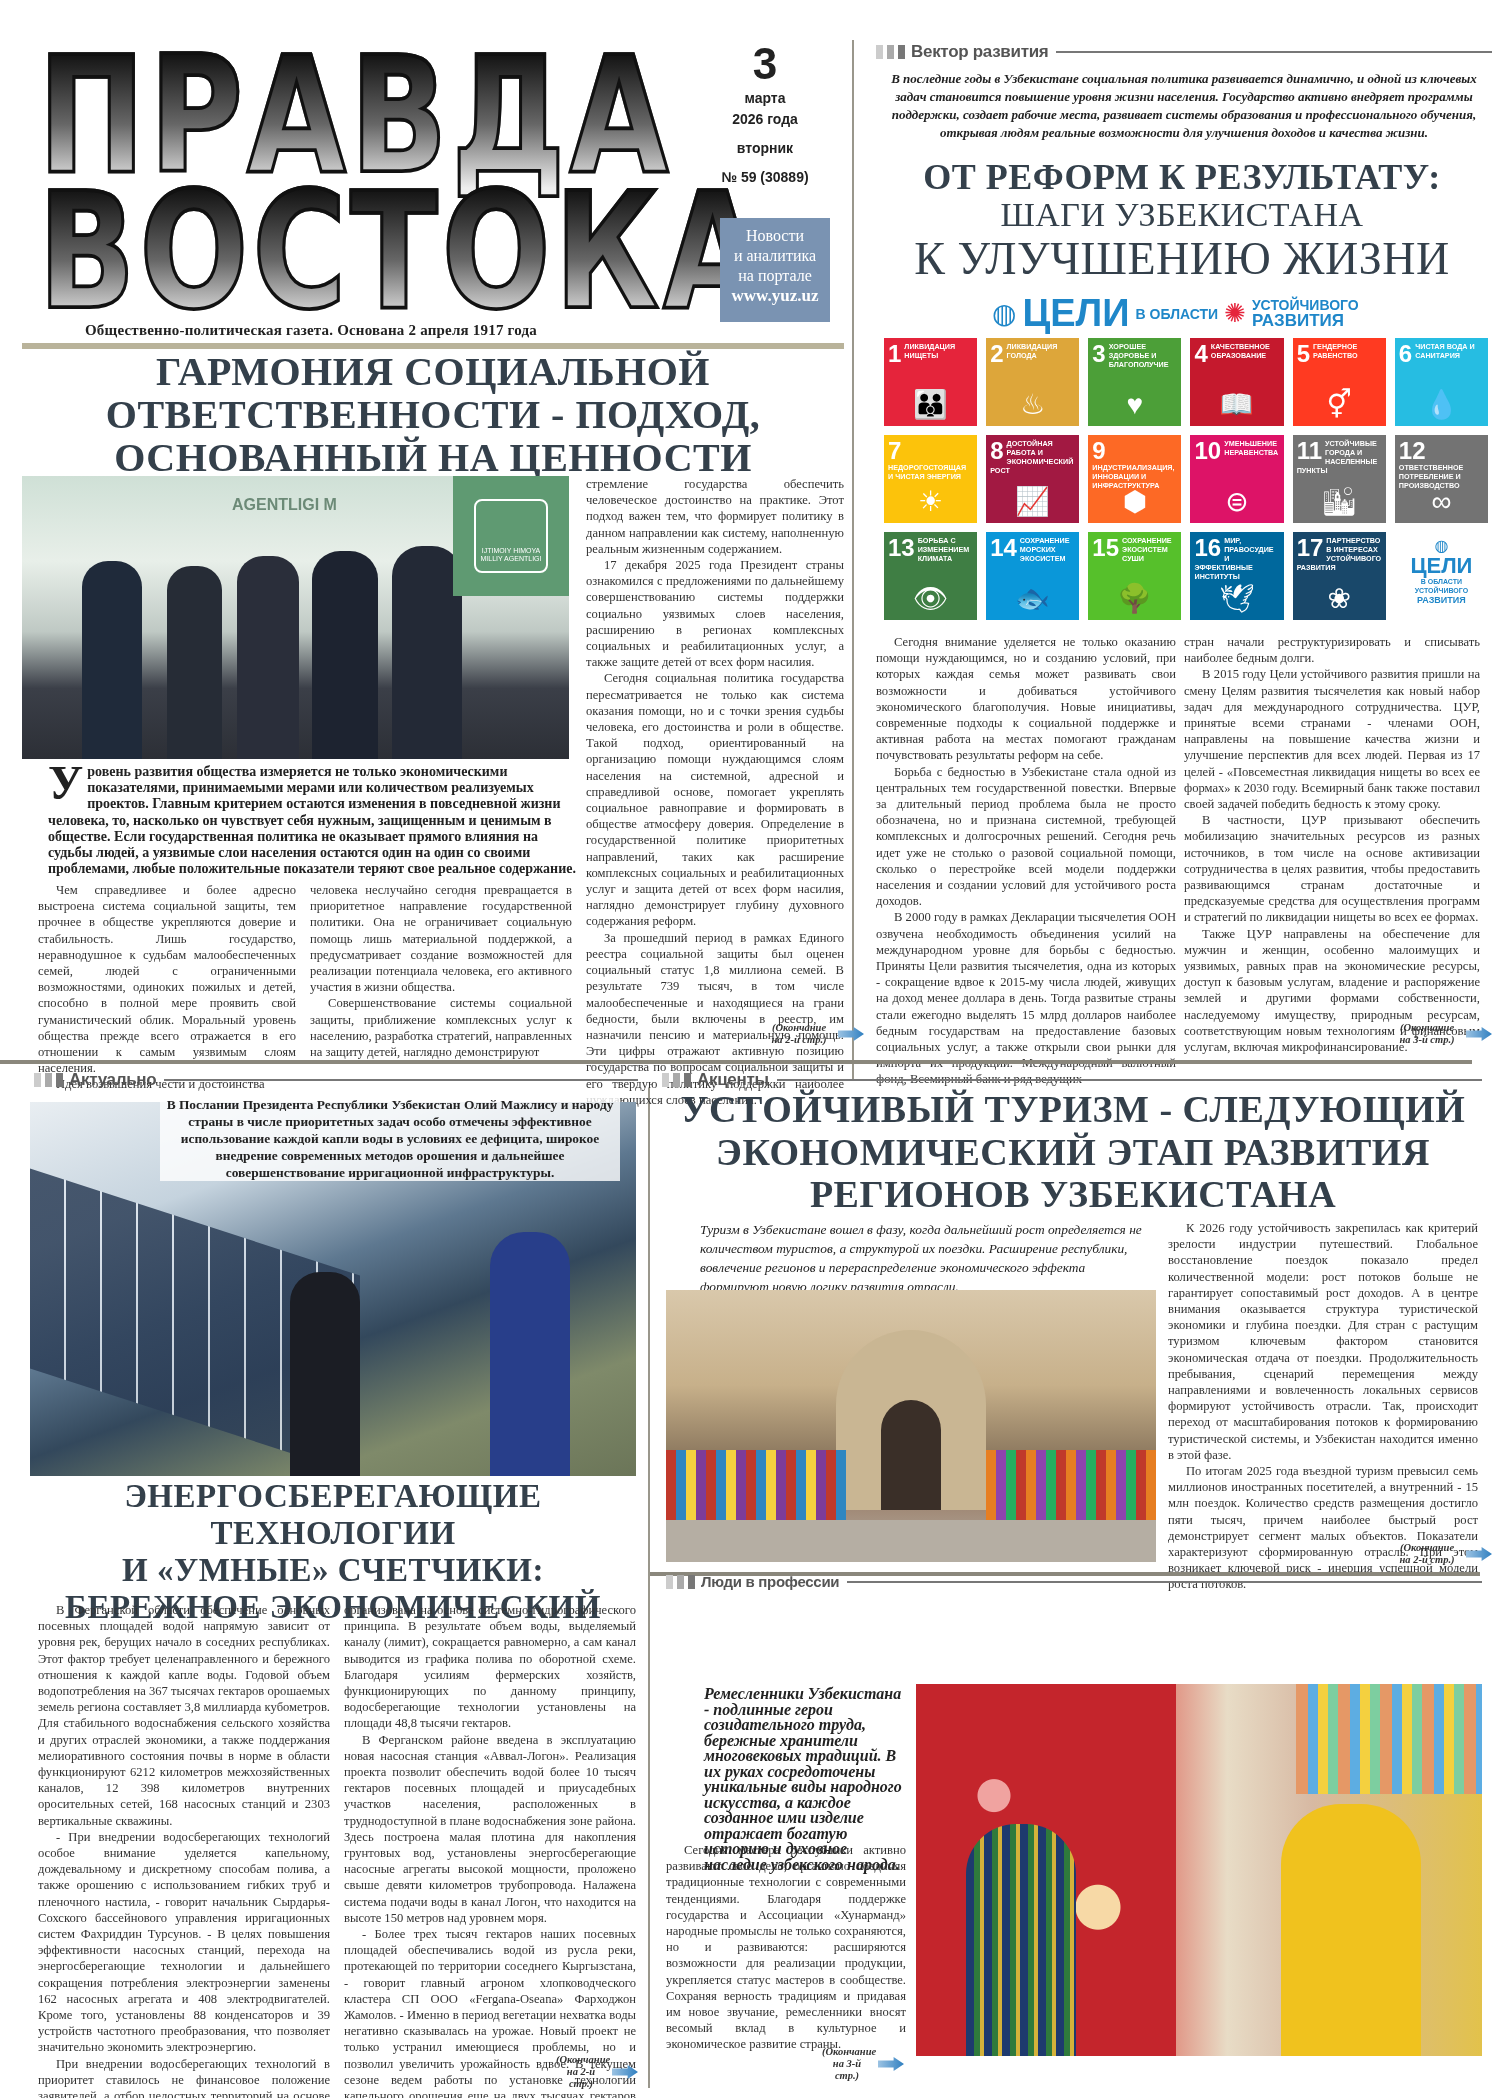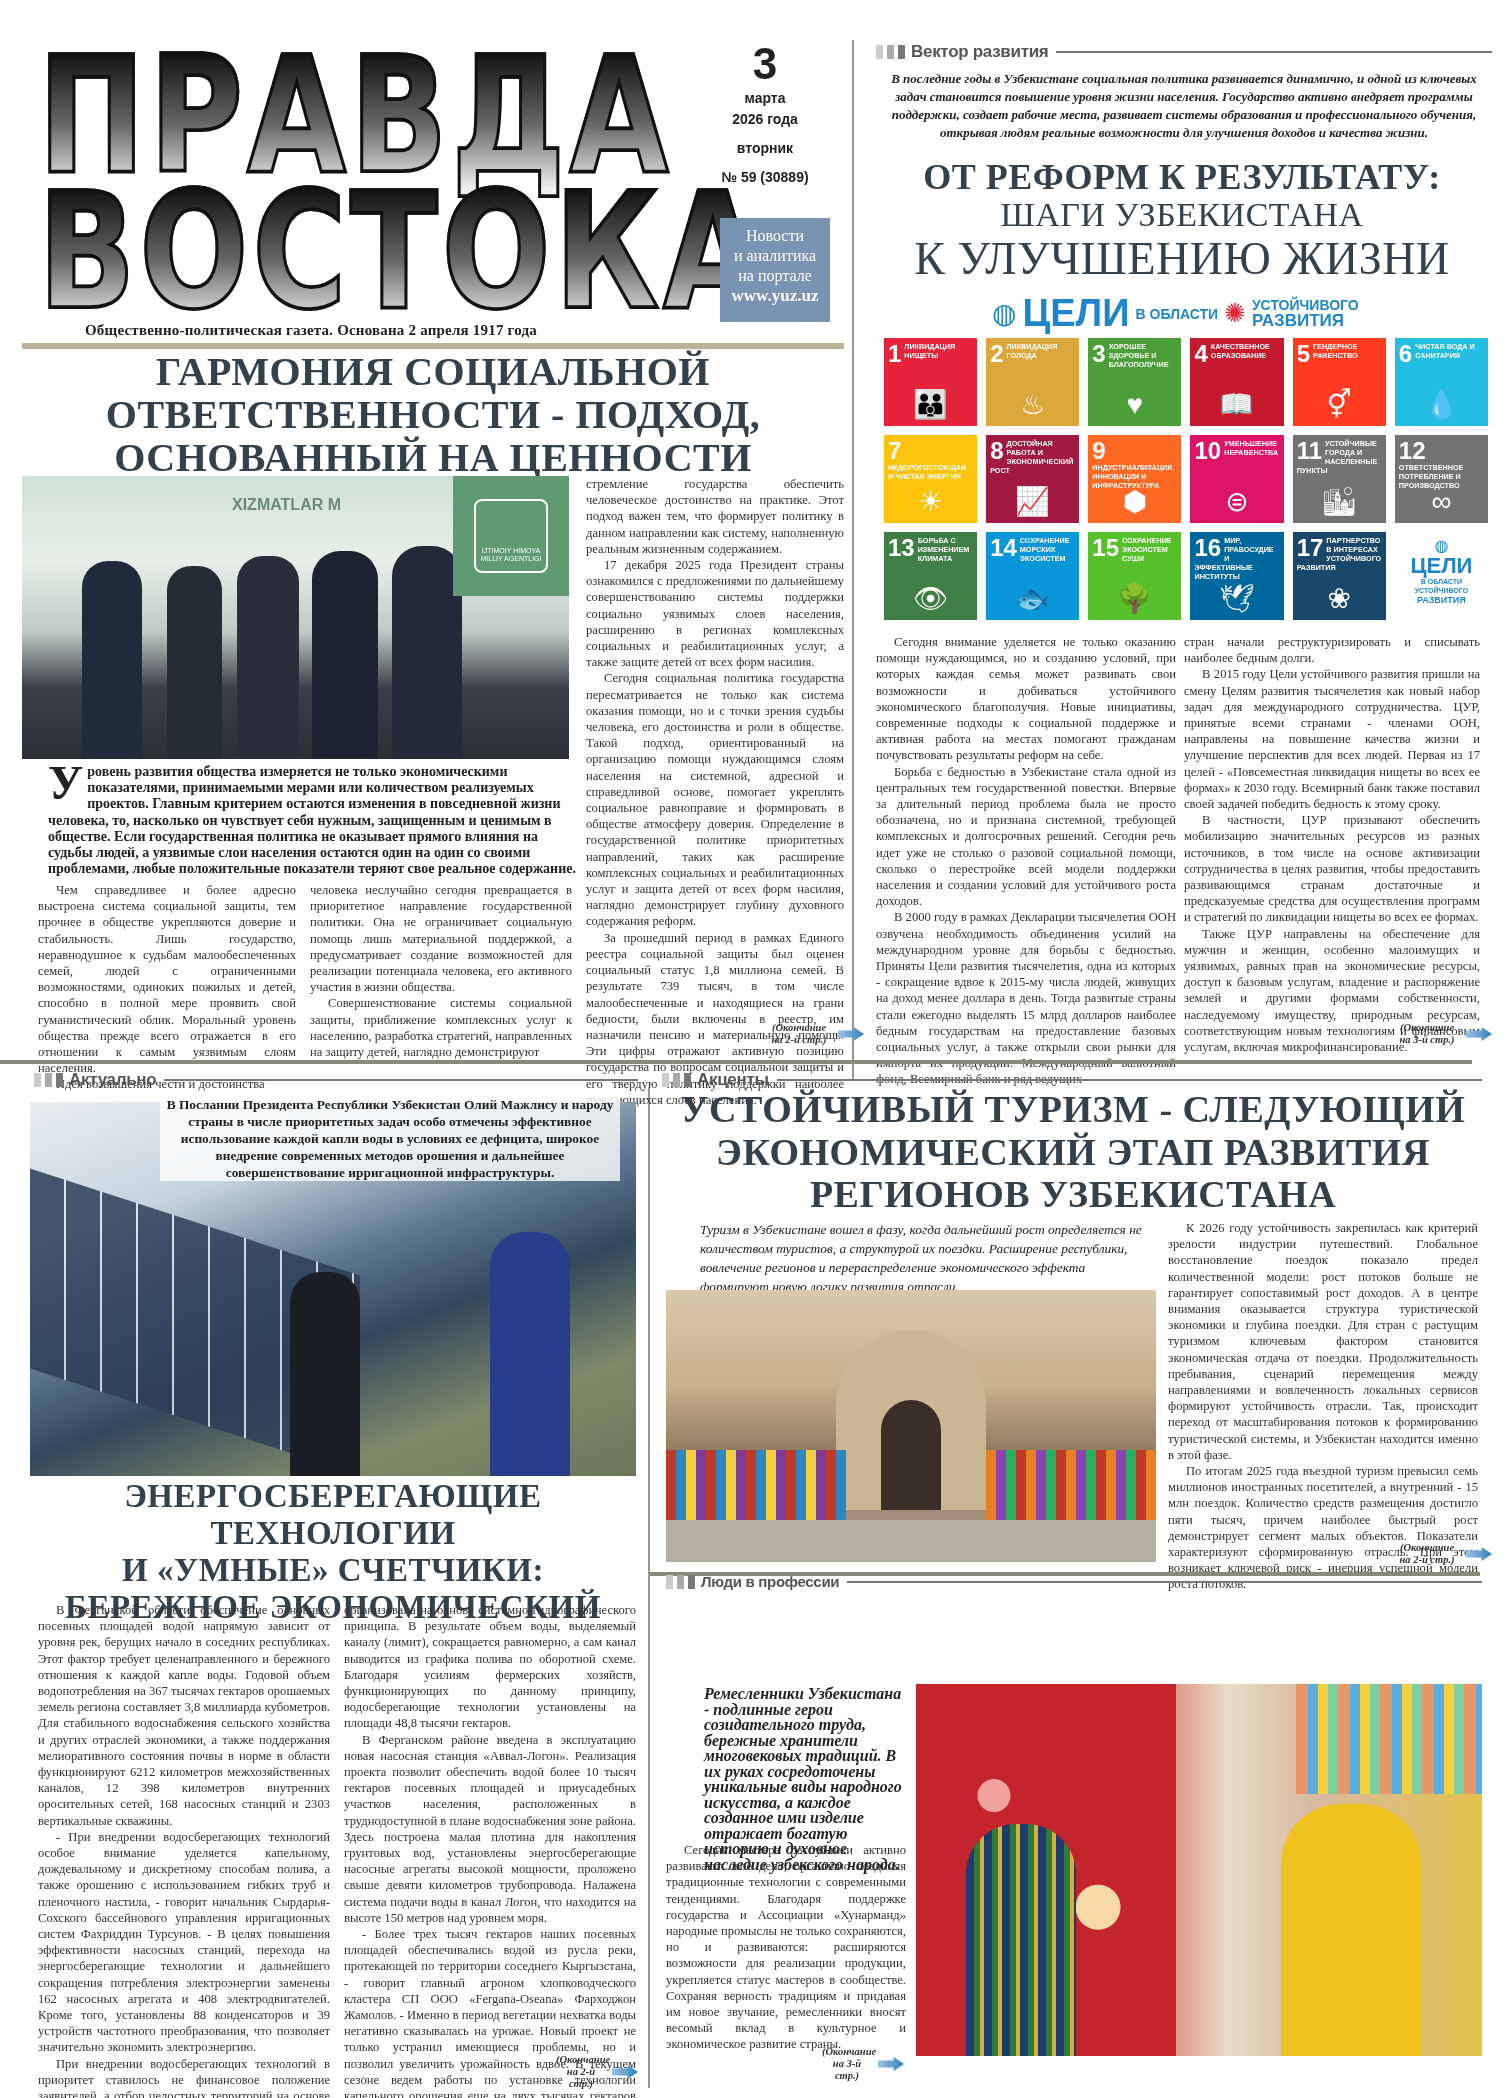--- a/index.html
+++ b/index.html
@@ -64,21 +64,21 @@
 <div class="vrule" style="left:852px;top:40px;height:1040px"></div>
 <div class="vrule" style="left:648px;top:1088px;height:1000px"></div>
 
 <div class="headline" style="left:22px;top:350px;width:822px;font-size:40px">
   <div>ГАРМОНИЯ СОЦИАЛЬНОЙ</div>
   <div>ОТВЕТСТВЕННОСТИ - ПОДХОД,</div>
   <div>ОСНОВАННЫЙ НА ЦЕННОСТИ ЧЕЛОВЕКА</div>
 </div>
 
 <div class="photo" style="left:22px;top:476px;width:547px;height:283px;background:linear-gradient(180deg,#cfe0d6 0%,#e8efe9 30%,#bfc9c4 55%,#3b3f48 75%,#2c2f36 100%)">
-  <div class="abs" style="left:210px;top:20px;font-family:'Liberation Sans',sans-serif;font-size:16px;color:#6c8a77;font-weight:bold">XIZMATLAR M</div>
+  <div class="abs" style="left:210px;top:20px;font-family:'Liberation Sans',sans-serif;font-size:16px;color:#6c8a77;font-weight:bold">AGENTLIGI M</div>
   <div class="abs" style="left:230px;top:260px;width:30px;height:10px;background:#2b2b2b"></div>
   <div class="abs" style="left:60px;top:85px;width:60px;height:198px;background:#1f2a3a;border-radius:26px 26px 0 0"></div>
   <div class="abs" style="left:145px;top:90px;width:55px;height:193px;background:#262c36;border-radius:24px 24px 0 0"></div>
   <div class="abs" style="left:215px;top:80px;width:62px;height:203px;background:#2a2e3a;border-radius:26px 26px 0 0"></div>
   <div class="abs" style="left:290px;top:75px;width:66px;height:208px;background:#1d2330;border-radius:28px 28px 0 0"></div>
   <div class="abs" style="left:370px;top:70px;width:70px;height:213px;background:#232936;border-radius:30px 30px 0 0"></div>
   <div class="abs" style="left:431px;top:0;width:116px;height:120px;background:#5f9a72;display:flex;align-items:center;justify-content:center">
     <div style="width:74px;height:74px;border:2px solid #fff;border-radius:8px;color:#fff;font-family:'Liberation Sans',sans-serif;font-size:7px;text-align:center;padding-top:46px;line-height:8px">IJTIMOIY HIMOYA MILLIY AGENTLIGI</div>
   </div>
 </div>

